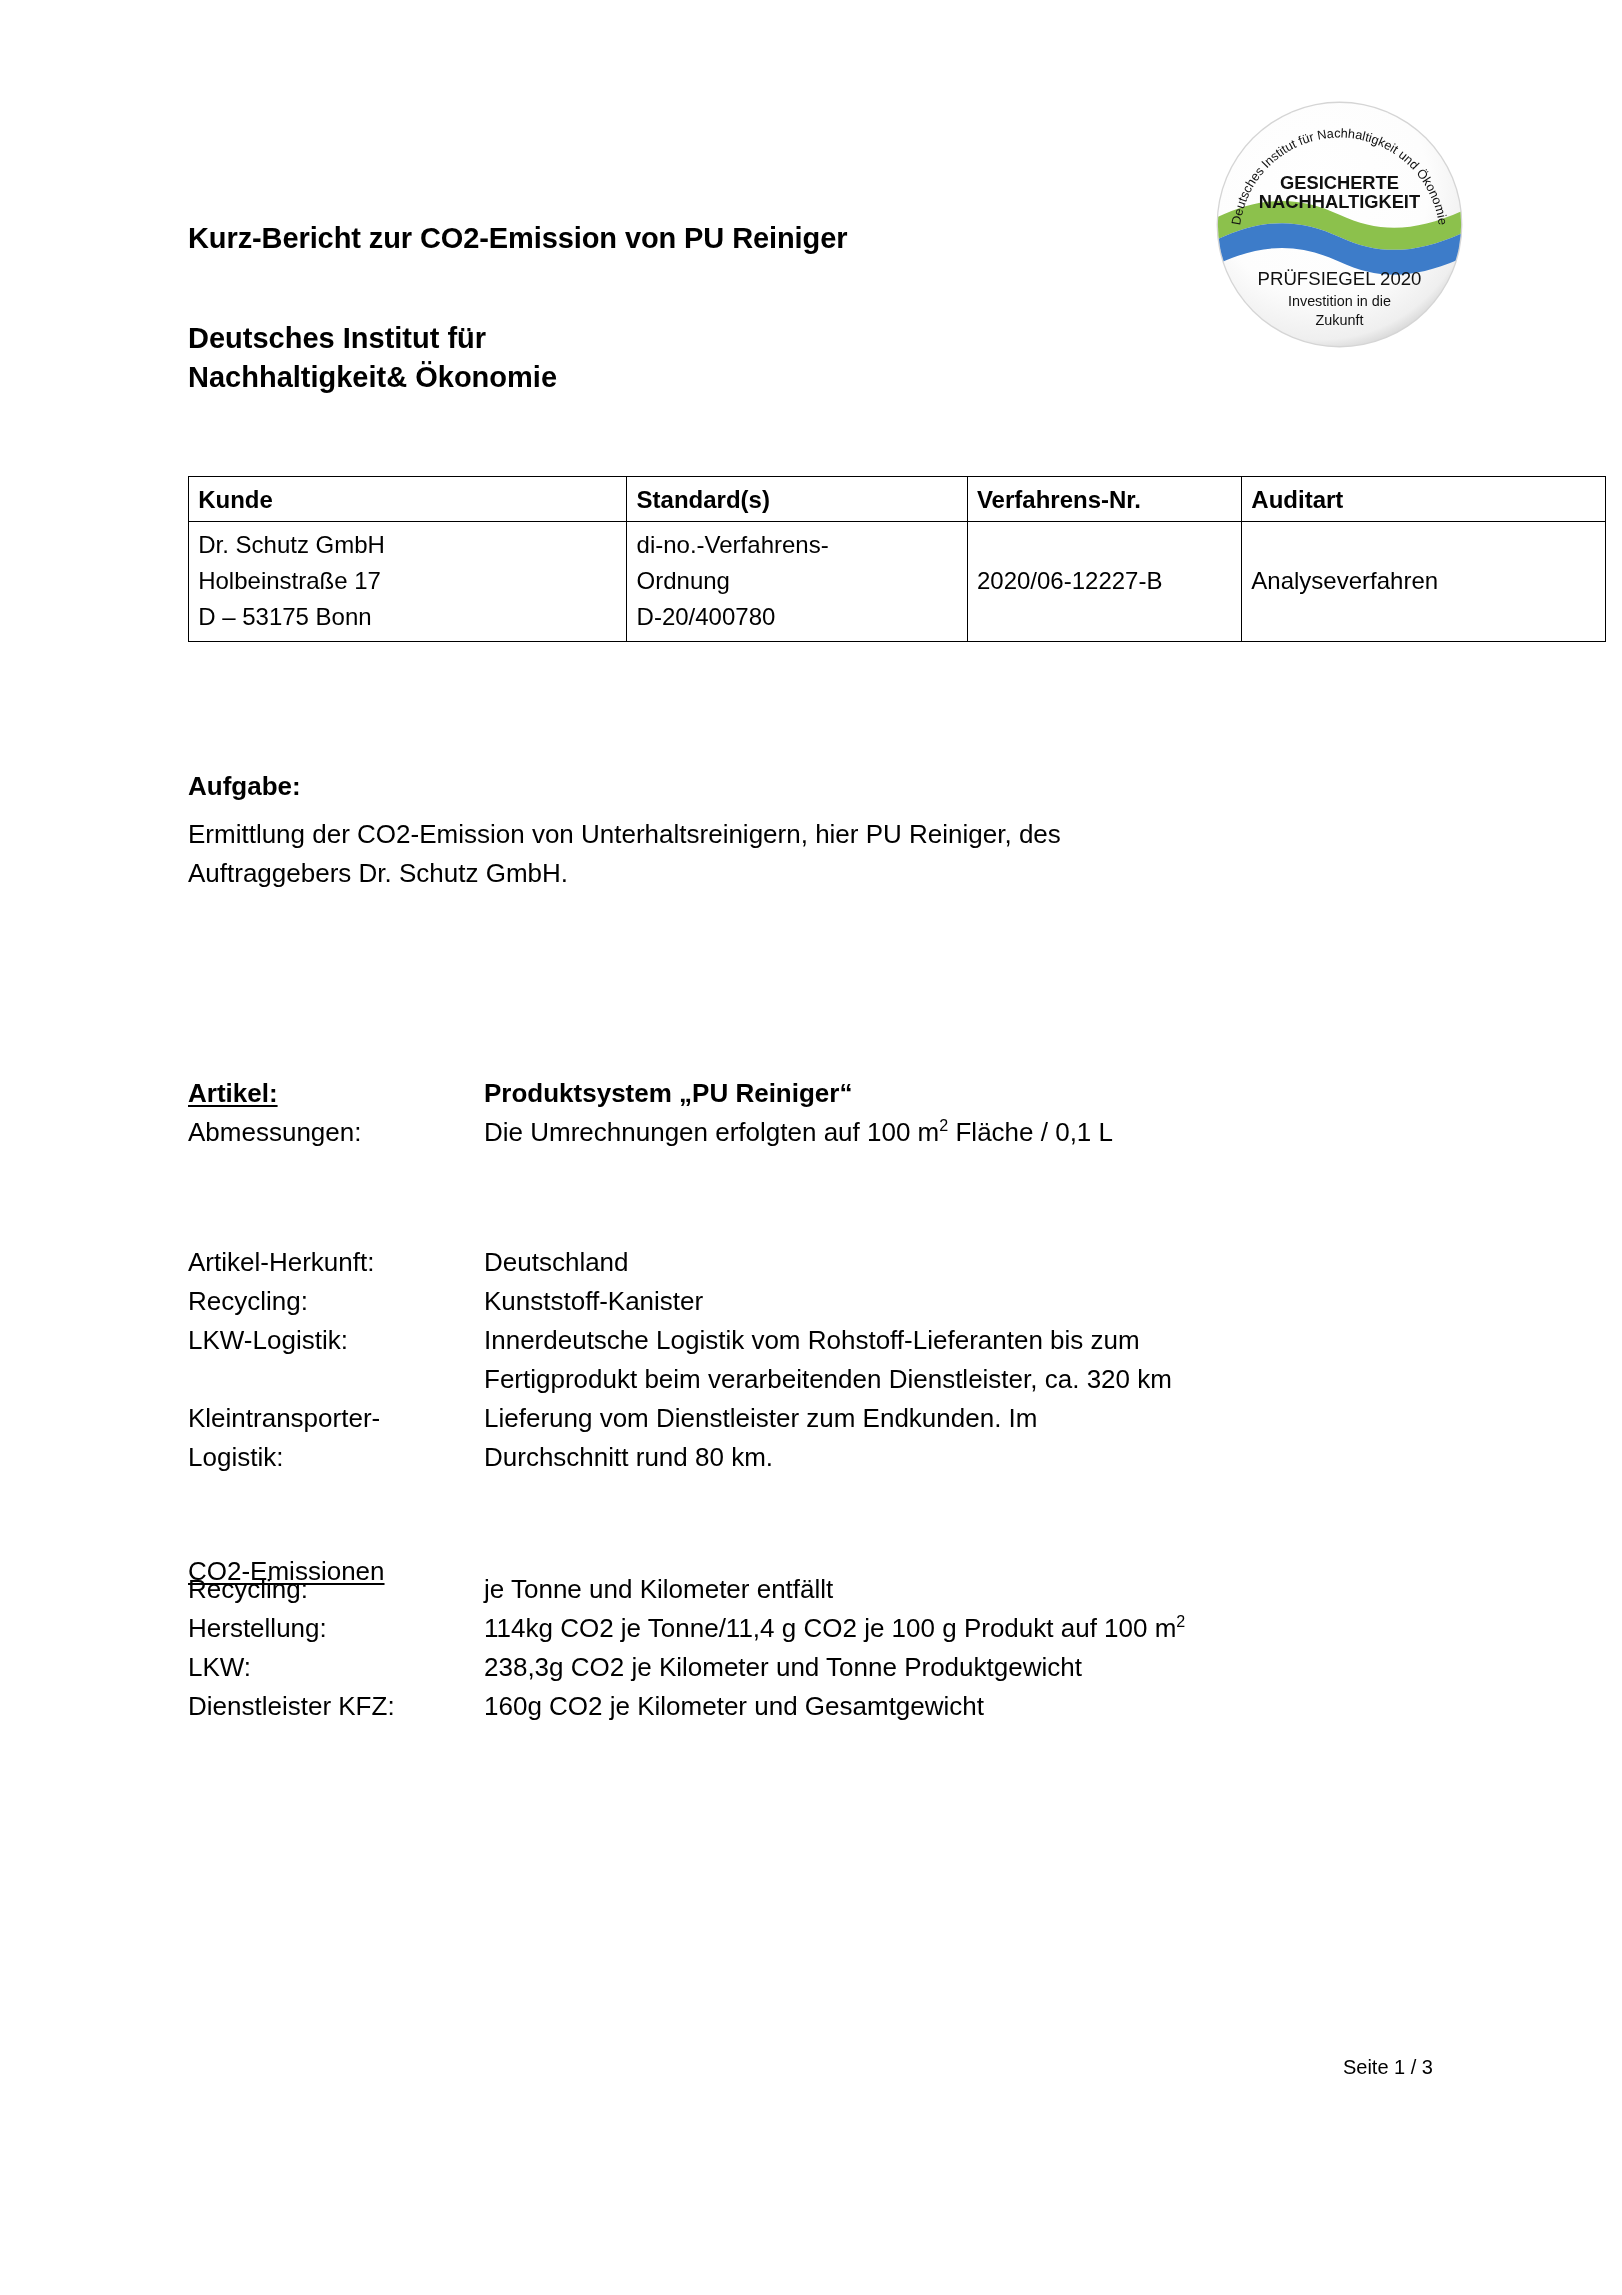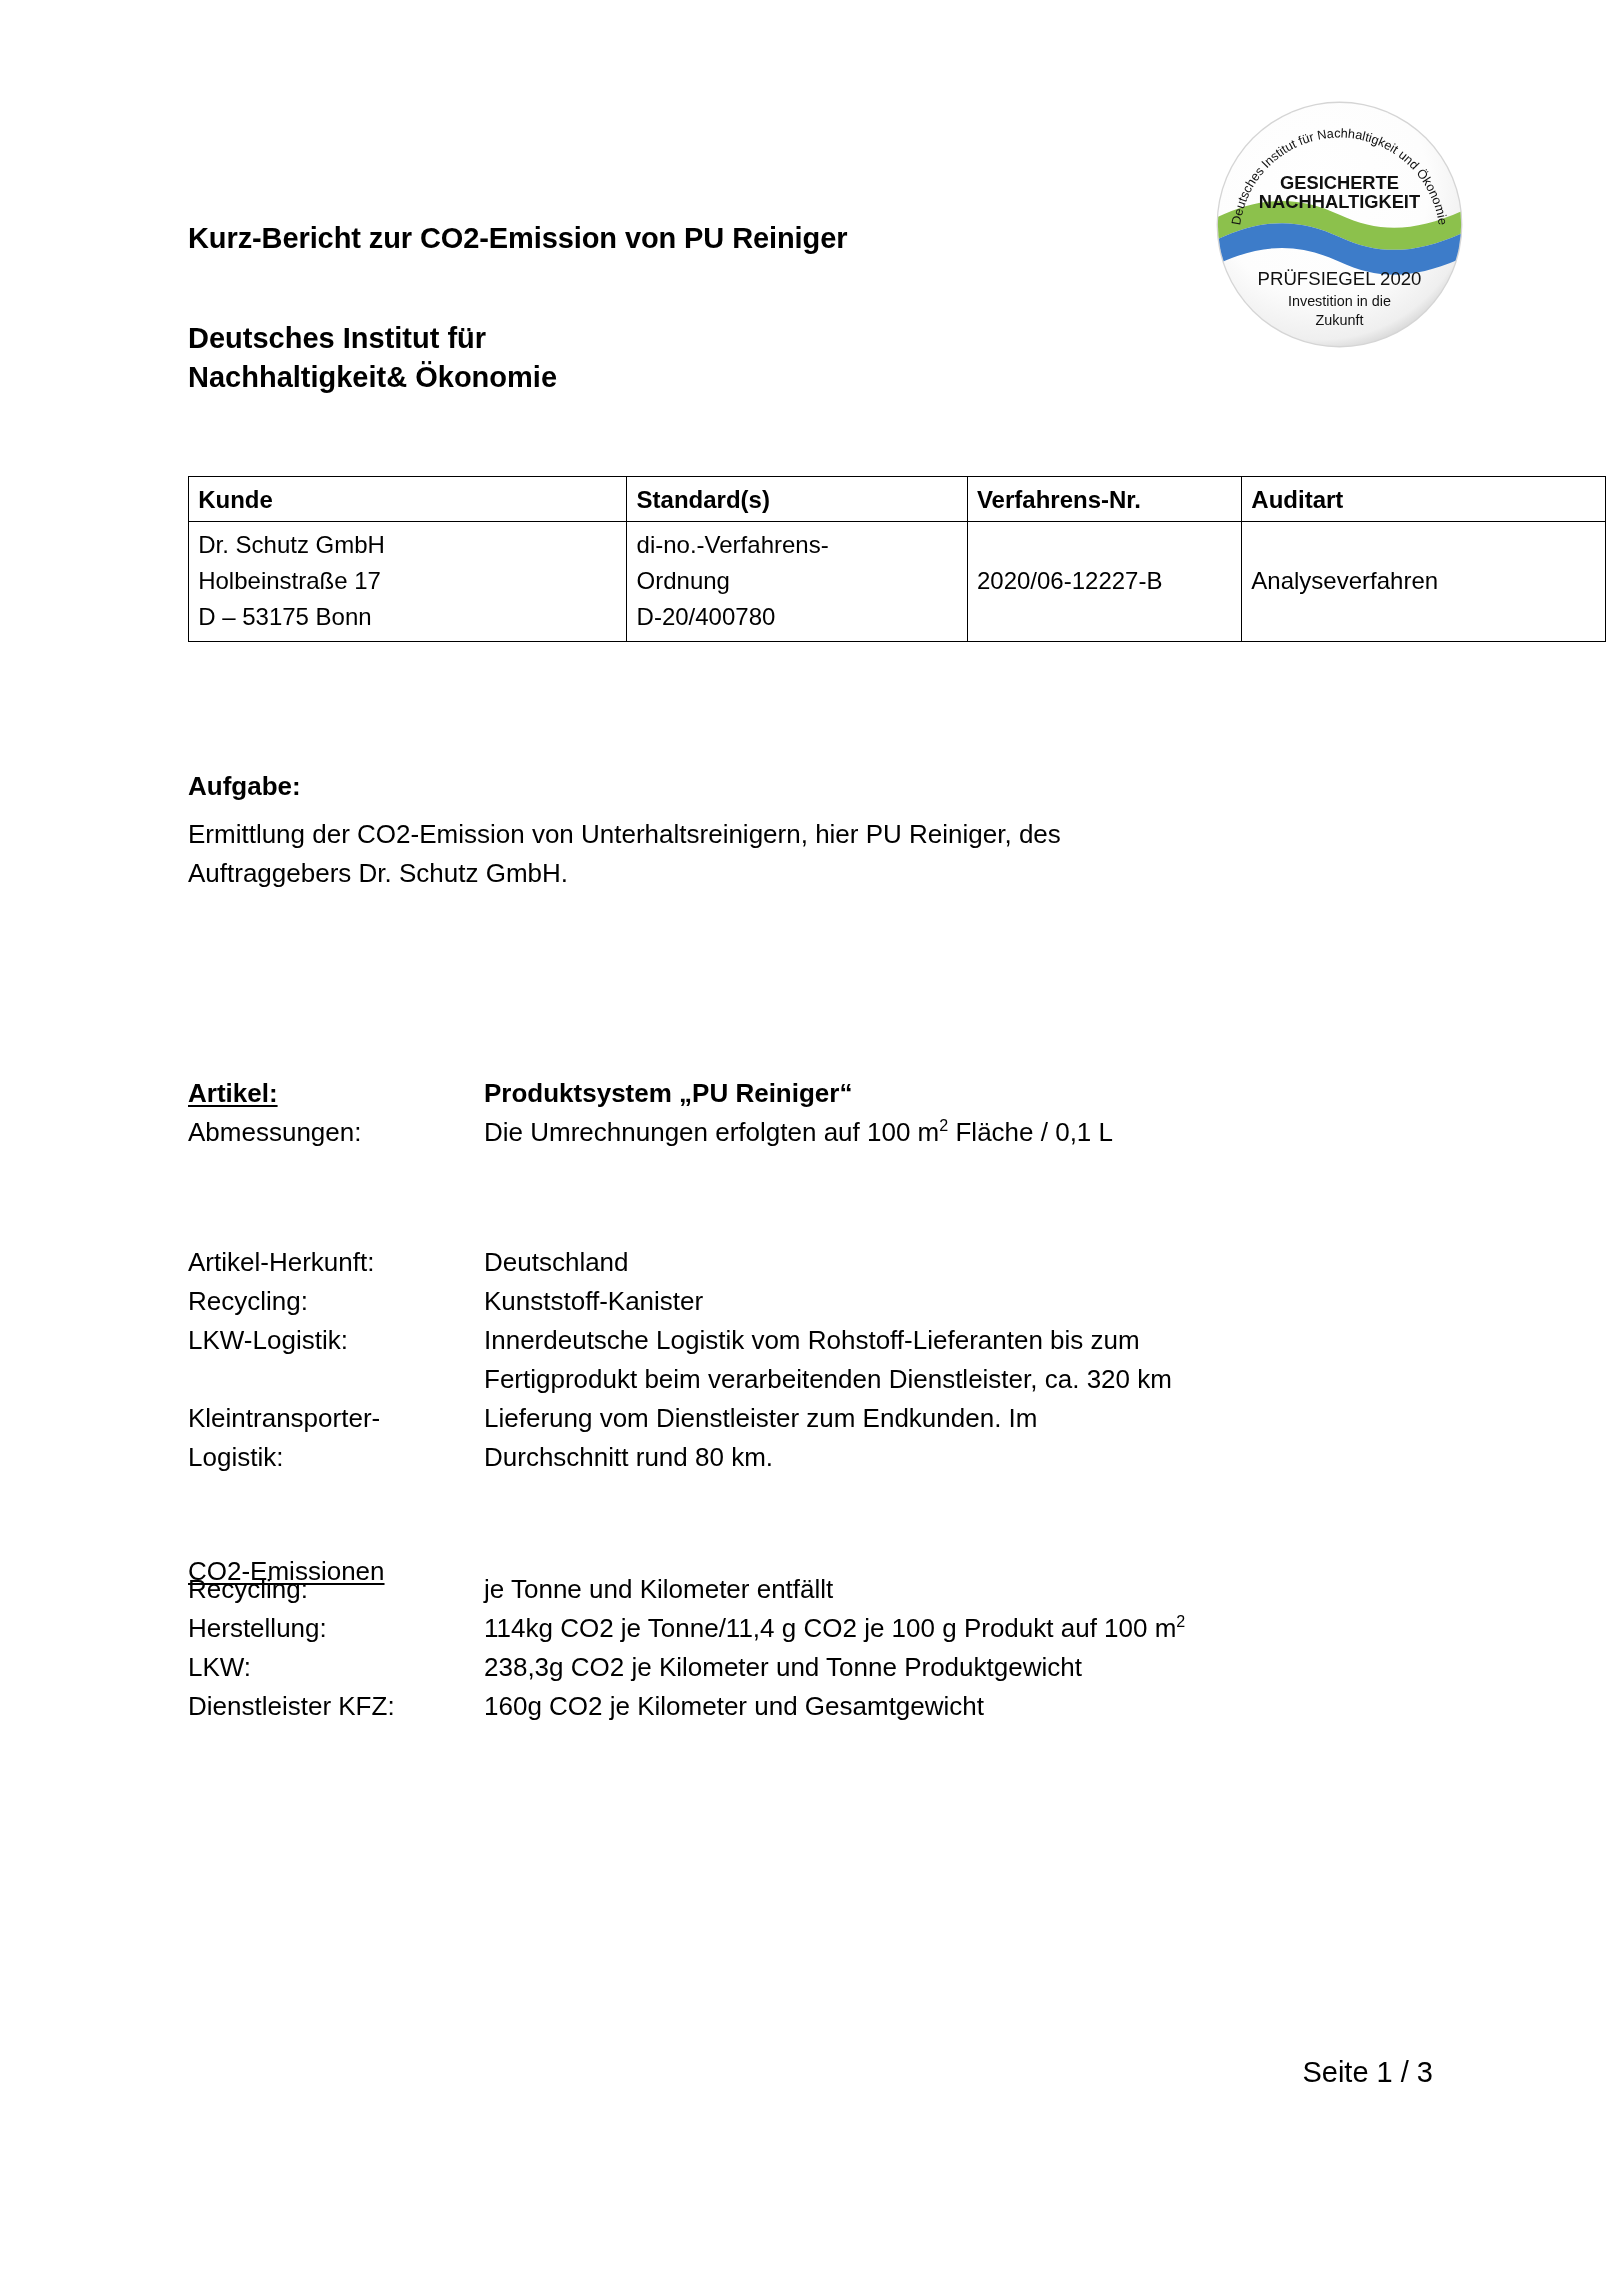--- a/index.html
+++ b/index.html
@@ -143,21 +143,21 @@
 
   sup { font-size: 0.62em; vertical-align: super; line-height: 0; }
 
   
   .footer {
     position: absolute;
     left: 0;
     top: 2056px;
     width: 1433px;
     text-align: right;
-    font-size: 29px;
+    font-size: 20px;
   }
 </style>
 </head>
 <body>
 
 <div class="page">
 
   <div class="seal-wrap">
     <svg class="seal-svg" viewBox="0 0 390 390" xmlns="http://www.w3.org/2000/svg">
       <defs>

